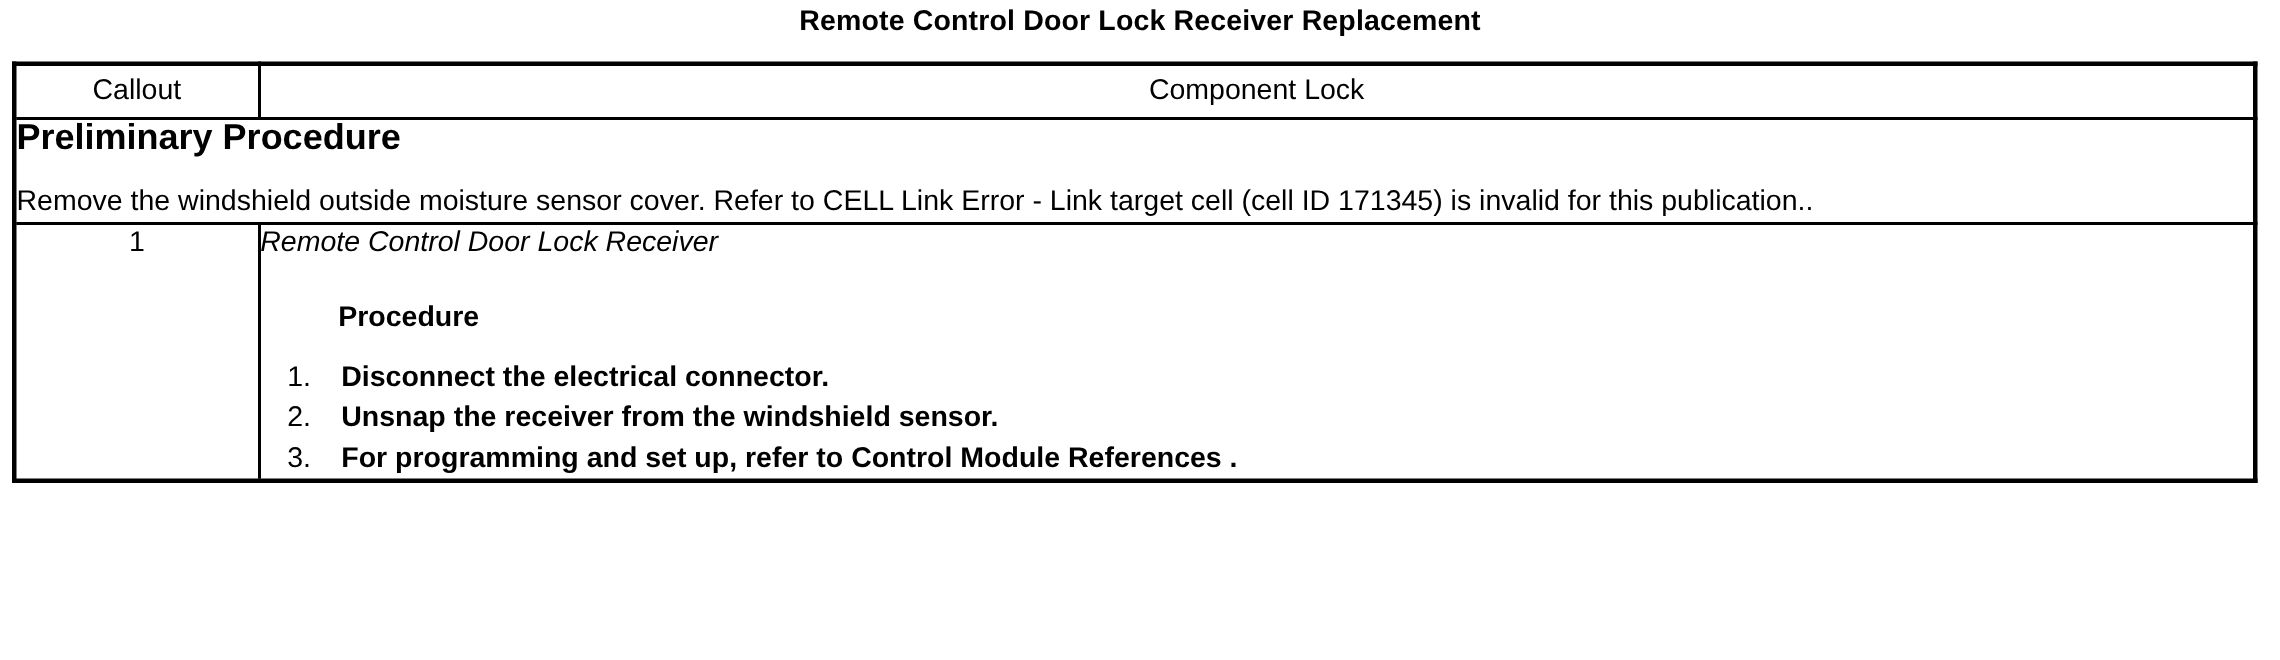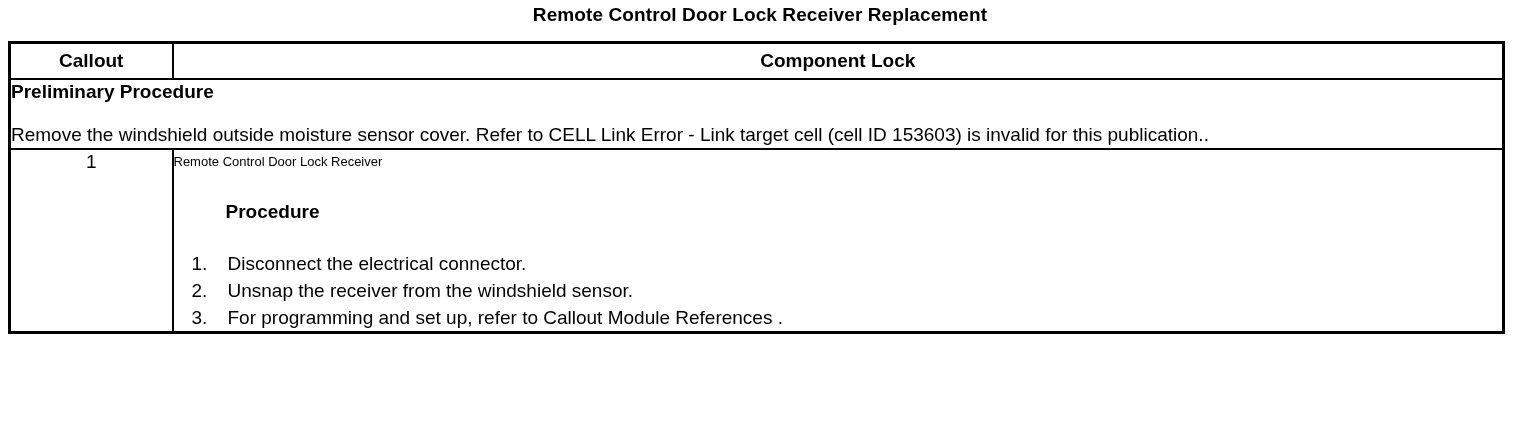--- a/index.html
+++ b/index.html
@@ -43,32 +43,32 @@
     border: 2px solid #000;
     vertical-align: top;
     padding: 0;
   }
   .col-callout { width: 163px; }
   .col-component { width: auto; }
 
   .hdr {
     text-align: center;
     font-size: 19px;
-    font-weight: bold;
+    font-weight: normal;
     height: 34px;
     line-height: 34px;
     padding: 0;
     vertical-align: middle;
   }
 
   .prelim-cell {
     padding: 6px 4px 8px 4px;
   }
   .prelim-title {
-    font-size: 19px;
+    font-size: 24px;
     font-weight: bold;
     line-height: 24px;
     margin: 0 0 18px 0;
   }
   .prelim-body {
     font-size: 19px;
     line-height: 26px;
     margin: 0;
     padding-right: 4px;
   }
@@ -77,49 +77,51 @@
     text-align: center;
     vertical-align: middle;
     font-size: 19px;
     line-height: 24px;
   }
 
   .component-cell {
     padding: 8px 4px 6px 5px;
   }
   .component-name {
-    font-size: 13px;
+    font-size: 19px;
     line-height: 24px;
     margin: 0 0 26px 0;
+    font-style: italic;
   }
   .sub-head {
     font-size: 19px;
     font-weight: bold;
     line-height: 24px;
-    margin: 0 0 26px 0;
+    margin: 0 0 14px 0;
     padding-left: 52px;
   }
   .steps {
     margin: 0;
     padding: 0;
     list-style: none;
   }
   .steps li {
     font-size: 19px;
     line-height: 27px;
     margin: 0;
     padding: 0 0 0 18px;
     display: flex;
   }
   .steps li .num {
     width: 36px;
     flex: 0 0 36px;
   }
   .steps li .txt {
     flex: 1 1 auto;
+    font-weight: bold;
   }
 </style>
 </head>
 <body>
 
 <div class="page">
 
   <div class="doc-title">Remote Control Door Lock Receiver Replacement</div>
 
   <table class="proc-table">
@@ -130,40 +132,40 @@
     <thead>
       <tr>
         <th class="hdr">Callout</th>
         <th class="hdr">Component Lock</th>
       </tr>
     </thead>
     <tbody>
       <tr>
         <td class="prelim-cell" colspan="2">
           <div class="prelim-title">Preliminary Procedure</div>
-          <div class="prelim-body">Remove the windshield outside moisture sensor cover. Refer to CELL Link Error - Link target cell (cell ID 153603) is invalid for this publication..</div>
+          <div class="prelim-body">Remove the windshield outside moisture sensor cover. Refer to CELL Link Error - Link target cell (cell ID 171345) is invalid for this publication..</div>
         </td>
       </tr>
       <tr>
         <td class="callout-cell">1</td>
         <td class="component-cell">
           <div class="component-name">Remote Control Door Lock Receiver</div>
           <div class="sub-head">Procedure</div>
           <ol class="steps">
             <li>
               <span class="num">1.</span>
               <span class="txt">Disconnect the electrical connector.</span>
             </li>
             <li>
               <span class="num">2.</span>
               <span class="txt">Unsnap the receiver from the windshield sensor.</span>
             </li>
             <li>
               <span class="num">3.</span>
-              <span class="txt">For programming and set up, refer to Callout Module References .</span>
+              <span class="txt">For programming and set up, refer to Control Module References .</span>
             </li>
           </ol>
         </td>
       </tr>
     </tbody>
   </table>
 
 </div>
 
 </body></html>

